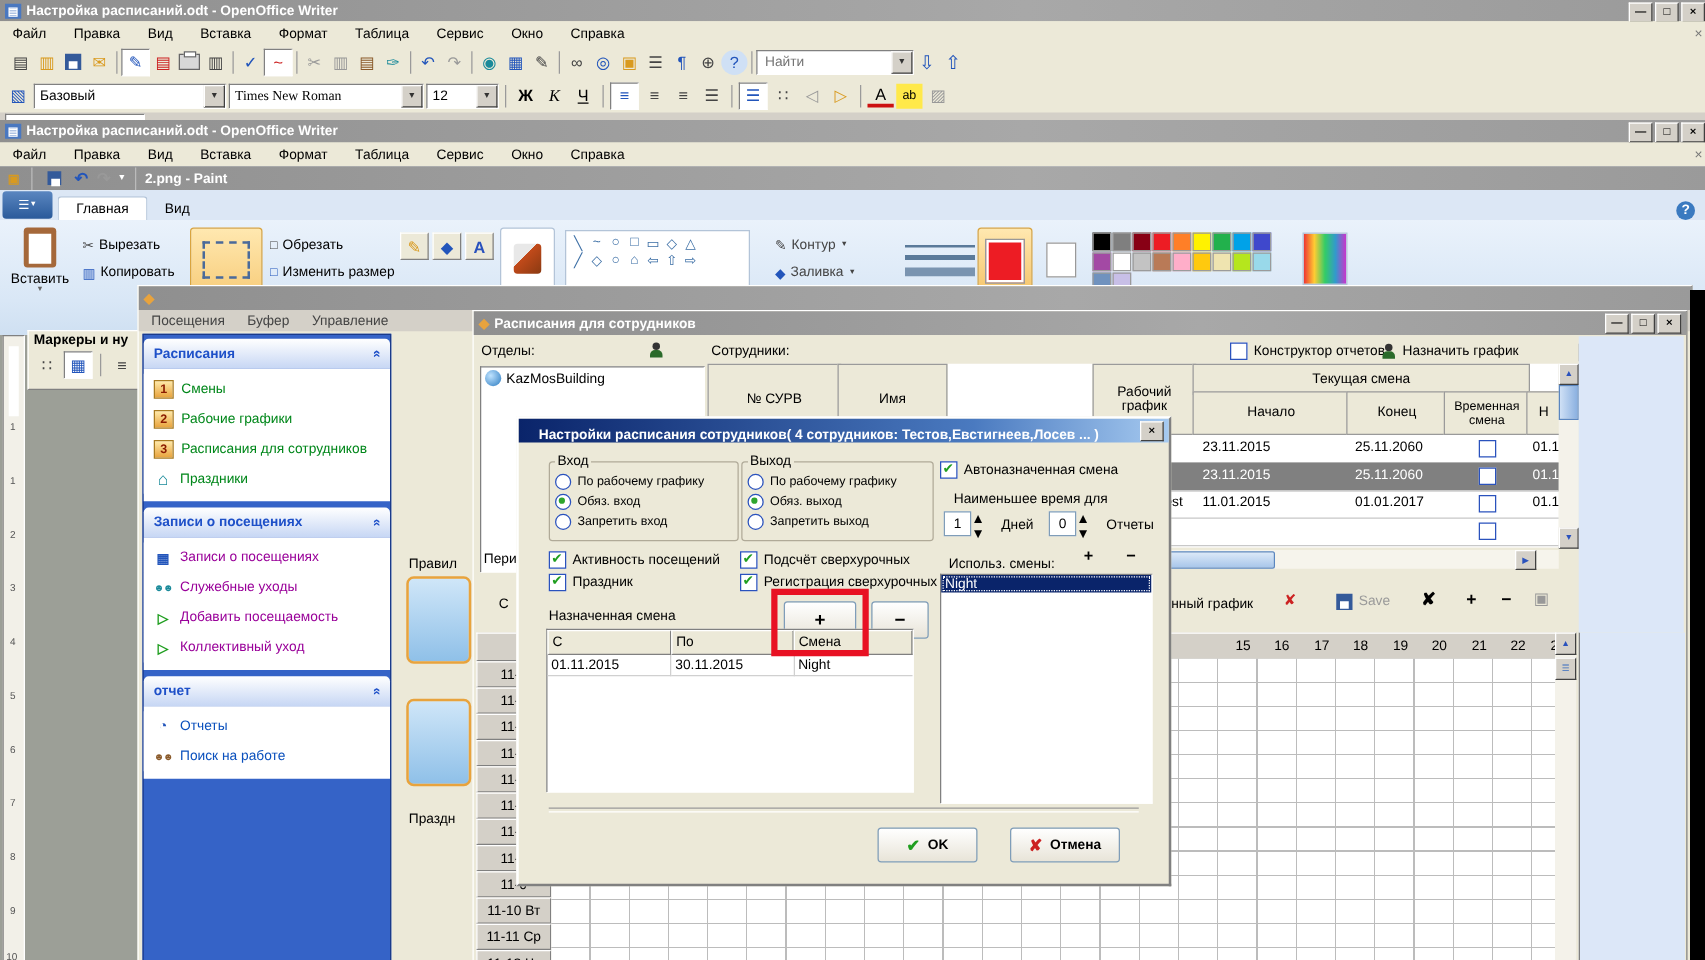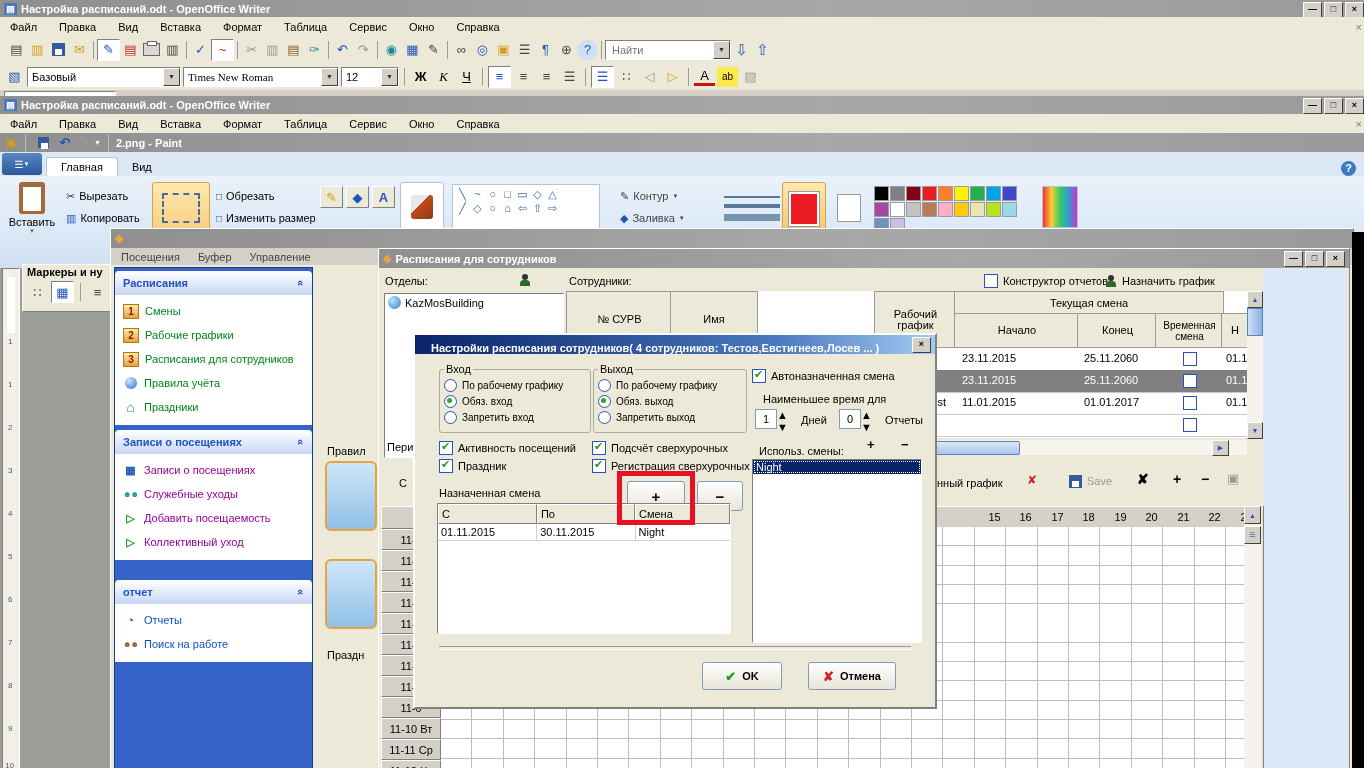--- a/index.html
+++ b/index.html
@@ -387,26 +387,20 @@
         </div>
         <div class="navitem" style="color:#00871a">
           <span class="nicon numic">2</span>
           <span>Рабочие графики</span>
         </div>
         <div class="navitem" style="color:#00871a">
           <span class="nicon numic">3</span>
           <span>Расписания для сотрудников</span>
         </div>
         <div class="navitem" style="color:#00871a">
-          <span class="nicon">
-              <span class="ic-sphere"></span>
-            </span>
-          <span>Правила учёта</span>
-        </div>
-        <div class="navitem" style="color:#00871a">
           <span class="nicon c-teal" style="font-size:14px">⌂</span>
           <span>Праздники</span>
         </div>
       </div>
       <div class="navhead" style="margin-top:5px">
         <span>Записи о посещениях</span>
         <span style="margin-left:auto;transform:rotate(90deg);font-weight:bold">«</span>
       </div>
       <div style="background:#fff;padding:4px 0 6px">
         <div class="navitem" style="color:#990099">
@@ -419,21 +413,21 @@
         </div>
         <div class="navitem" style="color:#990099">
           <span class="nicon c-green">▷</span>
           <span>Добавить посещаемость</span>
         </div>
         <div class="navitem" style="color:#990099">
           <span class="nicon c-green">▷</span>
           <span>Коллективный уход</span>
         </div>
       </div>
-      <div class="navhead" style="margin-top:20px">
+      <div class="navhead" style="margin-top:5px">
         <span>отчет</span>
         <span style="margin-left:auto;transform:rotate(90deg);font-weight:bold">«</span>
       </div>
       <div style="background:#fff;padding:4px 0 6px">
         <div class="navitem" style="color:#0a50bd">
           <span class="nicon c-blue">◔</span>
           <span>Отчеты</span>
         </div>
         <div class="navitem" style="color:#0a50bd">
           <span class="nicon c-brown dots">☻☻</span>

